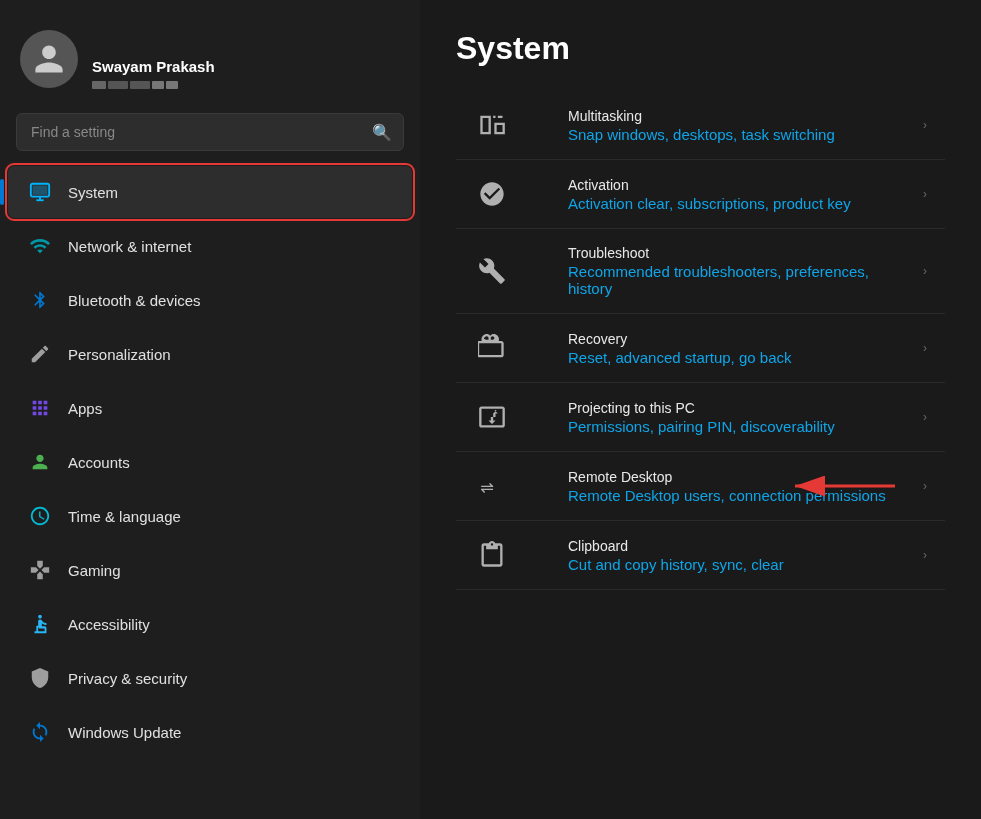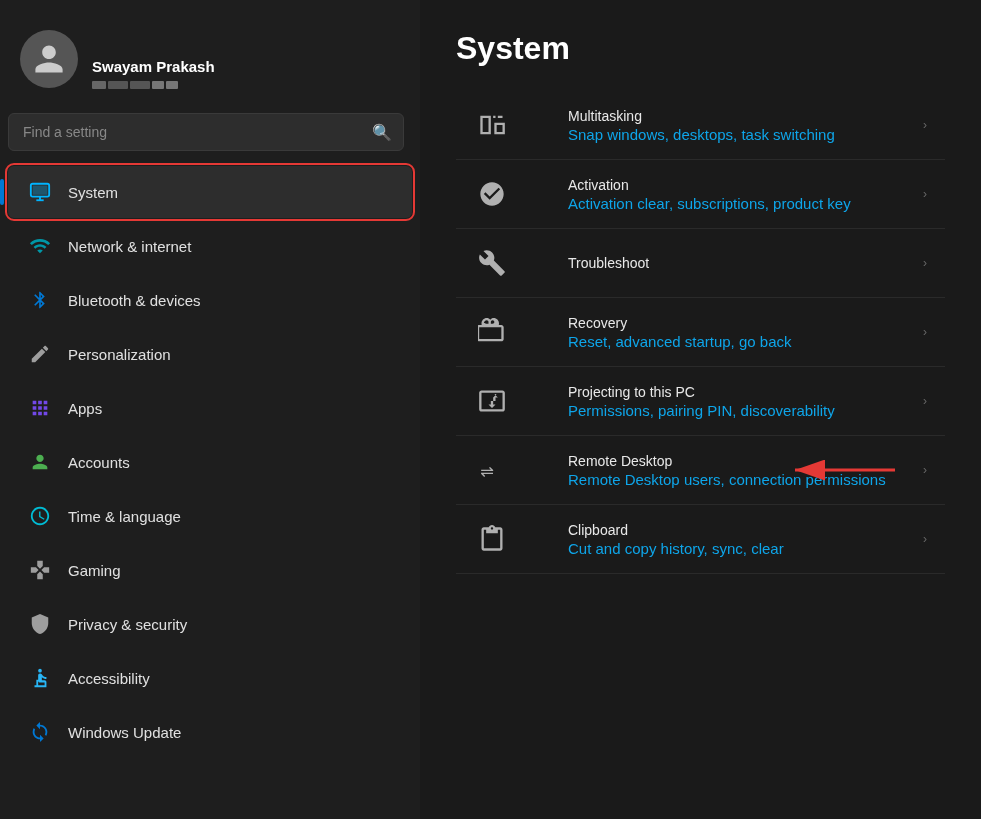--- a/index.html
+++ b/index.html
@@ -87,21 +87,21 @@
     }
 
     .dot-tiny {
       width: 12px;
       height: 8px;
       background: #777;
       border-radius: 1px;
     }
 
     .search-box {
-      margin: 4px 16px 14px 8px;
+      margin: 4px 16px 14px 16px;
       position: relative;
     }
 
     .search-box input {
       width: 100%;
       padding: 10px 40px 10px 14px;
       background: #2d2d2d;
       border: 1px solid #3a3a3a;
       border-radius: 6px;
       color: #ccc;
@@ -333,39 +333,39 @@
     <div class="nav-icon">
       <svg width="22" height="22" viewBox="0 0 24 24" fill="#9e9e9e">
         <path d="M15 7.5V2H9v5.5l3 3 3-3zM7.5 9H2v6h5.5l3-3-3-3zM9 16.5V22h6v-5.5l-3-3-3 3zM16.5 9l-3 3 3 3H22V9h-5.5z"></path>
       </svg>
     </div>
     <span class="nav-item-label">Gaming</span>
   </div>
 
   <div class="nav-item">
     <div class="nav-icon">
-      <svg width="22" height="22" viewBox="0 0 24 24" fill="#9e9e9e">
-        <path d="M12 1L3 5v6c0 5.55 3.84 10.74 9 12 5.16-1.26 9-6.45 9-12V5l-9-4z"></path>
-      </svg>
-    </div>
-    <span class="nav-item-label">Privacy &amp; security</span>
-  </div>
-
-  <div class="nav-item">
-    <div class="nav-icon">
       <svg width="22" height="22" viewBox="0 0 24 24" fill="#29b6f6">
         <circle cx="12" cy="4" r="2"></circle>
         <path d="M19 13v-2c-1.54.02-3.09-.75-4.07-1.83l-1.29-1.43c-.17-.19-.38-.34-.61-.45-.01 0-.01-.01-.02-.01H13c-.35-.2-.75-.3-1.19-.26C10.76 7.11 10 8.04 10 9.09V15c0 1.1.9 2 2 2h5v5h2v-5.5c0-1.1-.9-2-2-2h-3v-3.45c1.29 1.07 3.25 1.94 5 1.95zm-9 7v-6H8v6H6v2h12v-2h-8z"></path>
       </svg>
     </div>
     <span class="nav-item-label">Accessibility</span>
   </div>
 
   <div class="nav-item">
     <div class="nav-icon">
+      <svg width="22" height="22" viewBox="0 0 24 24" fill="#9e9e9e">
+        <path d="M12 1L3 5v6c0 5.55 3.84 10.74 9 12 5.16-1.26 9-6.45 9-12V5l-9-4z"></path>
+      </svg>
+    </div>
+    <span class="nav-item-label">Privacy &amp; security</span>
+  </div>
+
+  <div class="nav-item">
+    <div class="nav-icon">
       <svg width="22" height="22" viewBox="0 0 24 24" fill="#0078d4">
         <path d="M12 4V1L8 5l4 4V6c3.31 0 6 2.69 6 6 0 1.01-.25 1.97-.7 2.8l1.46 1.46C19.54 15.03 20 13.57 20 12c0-4.42-3.58-8-8-8zm0 14c-3.31 0-6-2.69-6-6 0-1.01.25-1.97.7-2.8L5.24 7.74C4.46 8.97 4 10.43 4 12c0 4.42 3.58 8 8 8v3l4-4-4-4v3z"></path>
       </svg>
     </div>
     <span class="nav-item-label">Windows Update</span>
   </div>
 
 </div>
 
 <div class="main">
@@ -398,20 +398,21 @@
   </div>
 
   <div class="settings-item">
     <div class="settings-item-icon">
       <svg width="28" height="28" viewBox="0 0 24 24" fill="#b0b0b0">
         <path d="M22.7 19l-9.1-9.1c.9-2.3.4-5-1.5-6.9-2-2-5-2.4-7.4-1.3L9 6 6 9 1.6 4.7C.4 7.1.9 10.1 2.9 12.1c1.9 1.9 4.6 2.4 6.9 1.5l9.1 9.1c.4.4 1 .4 1.4 0l2.3-2.3c.5-.4.5-1.1.1-1.4z"></path>
       </svg>
     </div>
     <div class="settings-item-text">
       <span class="settings-item-title">Troubleshoot</span>
+      <span class="settings-item-desc">Recommended troubleshooters, preferences, history</span>
     </div>
     <span class="chevron">›</span>
   </div>
 
   <div class="settings-item">
     <div class="settings-item-icon">
       <svg width="28" height="28" viewBox="0 0 24 24" fill="#b0b0b0">
         <path d="M20 6h-2.18c.07-.44.18-.88.18-1.35C18 2.06 15.96 0 13.5 0c-1.23 0-2.28.6-3 1.46C9.78.6 8.73 0 7.5 0 5.04 0 3 2.06 3 4.65c0 .47.1.91.18 1.35H1c-1.1 0-2 .9-2 2v10c0 1.1.9 2 2 2h19c1.1 0 2-.9 2-2V8c0-1.1-.9-2-2-2zm-7.5-4c.83 0 1.5.67 1.5 1.5S13.33 5 12.5 5H11V3.5c0-.83.67-1.5 1.5-1.5zM5 4.65C5 3.17 6.15 2 7.5 2c.83 0 1.5.67 1.5 1.5V5H7.5C6.15 5 5 3.84 5 4.65zM20 18H1V8h19v10z"></path>
       </svg>
     </div>

